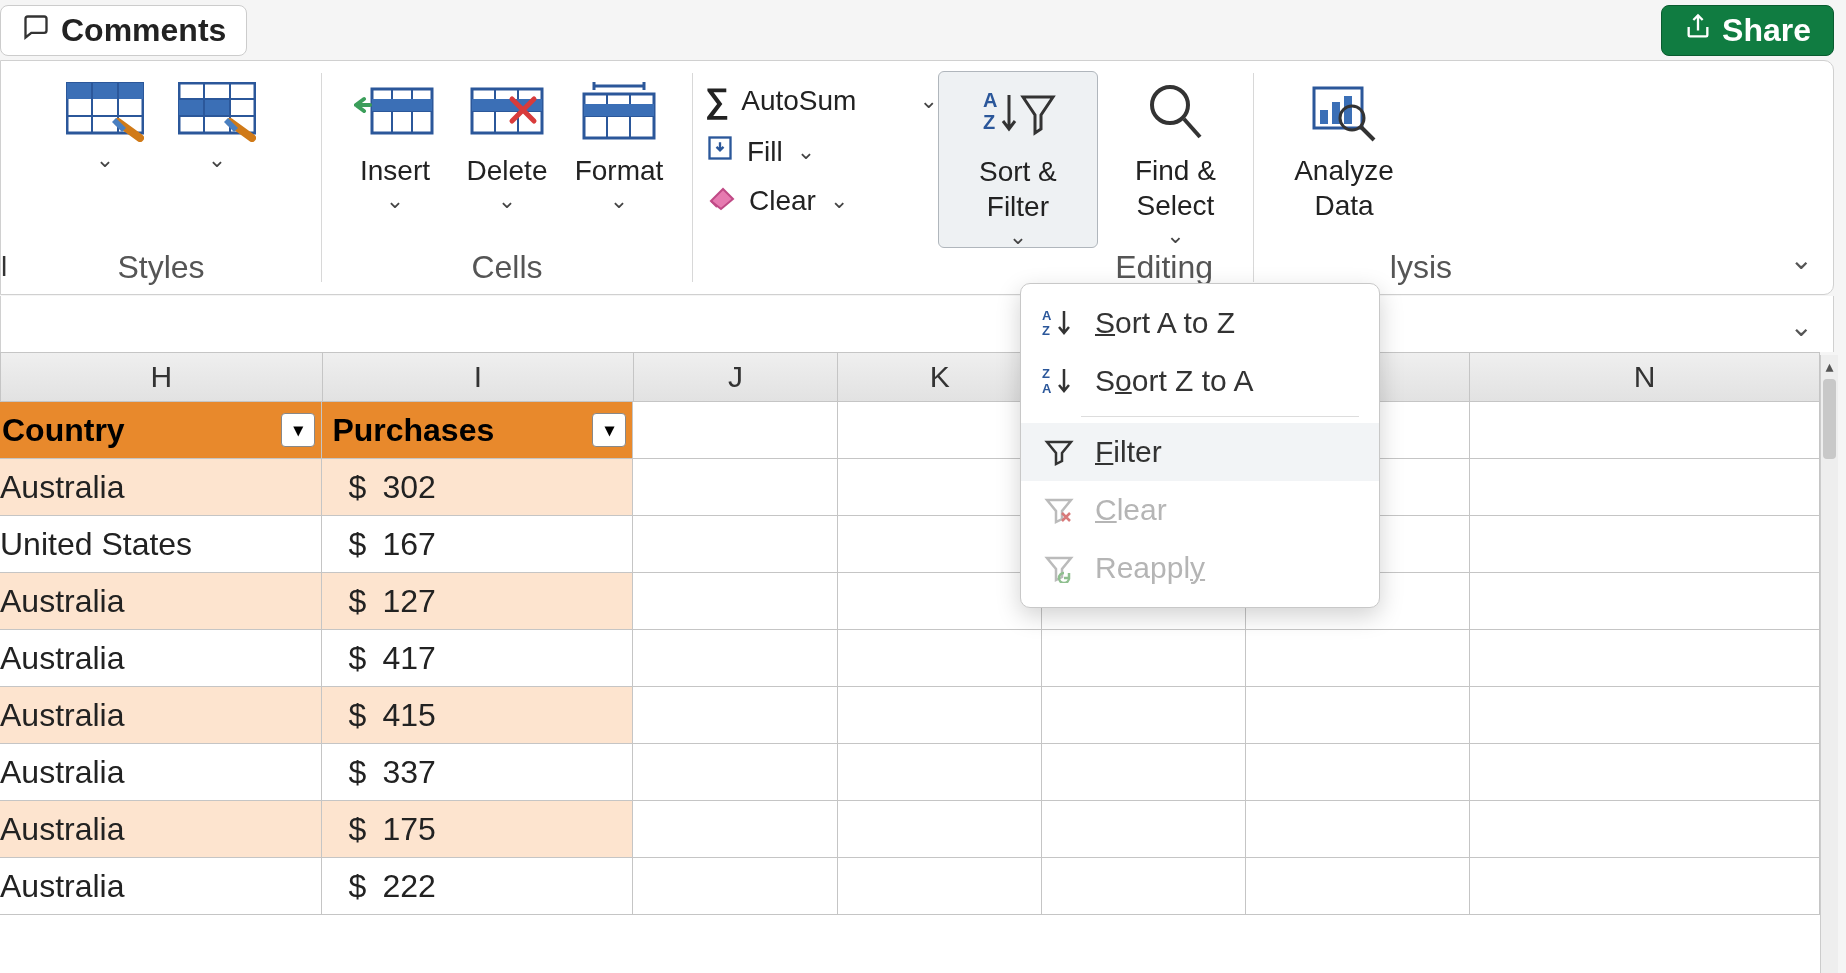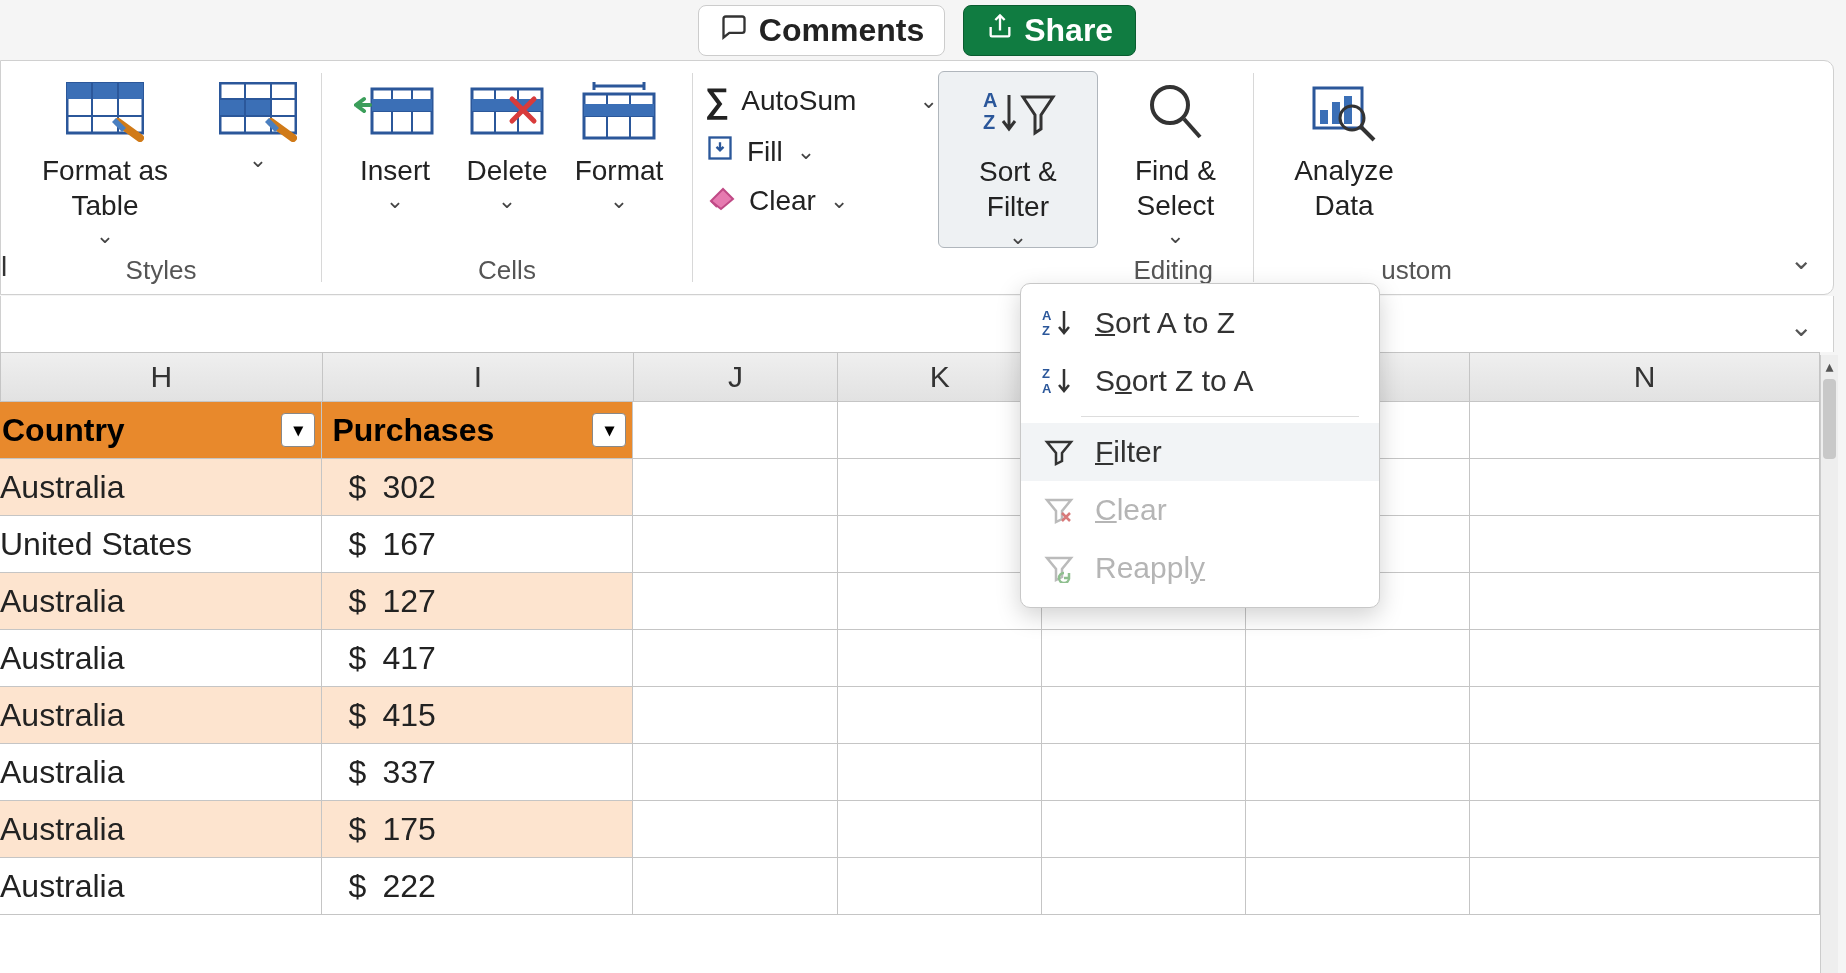--- a/index.html
+++ b/index.html
@@ -1,27 +1,27 @@
 <!DOCTYPE html>
 <html><head>
 <meta charset="utf-8">
 <style>
   html,body{margin:0;padding:0;font-family:"Segoe UI",Arial,sans-serif;background:#f0f0f0;color:#222;}
   *{box-sizing:border-box;}
   .app{width:1846px;height:973px;position:relative;overflow:hidden;background:#f5f5f5;}
 
   
-  .topbar{position:absolute;top:0;left:0;right:0;height:60px;display:flex;justify-content:center;align-items:center;padding-right:12px;gap:18px;}
+  .topbar{position:absolute;top:0;left:0;right:0;height:60px;display:flex;justify-content:space-between;align-items:center;padding-right:12px;gap:18px;}
   .btn-comments{display:flex;align-items:center;gap:10px;background:#fff;border:1px solid #ccc;border-radius:8px;padding:6px 20px;font-size:32px;font-weight:600;color:#222;}
   .btn-share{display:flex;align-items:center;gap:10px;background:#107c41;border:1px solid #0a5c30;border-radius:8px;padding:6px 22px;font-size:32px;font-weight:600;color:#fff;}
 
   
   .ribbon{position:absolute;top:60px;left:0;right:12px;height:235px;background:#fff;border:1px solid #d0d0d0;border-top-right-radius:10px;border-bottom-right-radius:10px;display:flex;align-items:stretch;}
   .ribbon-group{position:relative;display:flex;flex-direction:column;align-items:center;justify-content:flex-start;padding:10px 0 0 0;}
-  .ribbon-group-label{position:absolute;bottom:8px;left:0;right:0;text-align:center;font-size:26px;color:#555;}
+  .ribbon-group-label{position:absolute;bottom:8px;left:0;right:0;text-align:center;font-size:32px;color:#555;}
   .ribbon-sep{width:1px;background:#d8d8d8;margin:12px 0;}
   .ribbon-row{display:flex;align-items:flex-start;gap:22px;padding:0 18px;}
 
   .big-btn{display:flex;flex-direction:column;align-items:center;justify-content:flex-start;gap:6px;font-size:28px;color:#222;text-align:center;line-height:1.25;min-width:90px;padding-top:6px;}
   .big-btn.active{background:#eef1f3;border:1px solid #b0b6bc;border-radius:6px;padding:6px 10px 4px 10px;}
   .caret{font-size:22px;color:#444;line-height:0.6;}
   .ico-slot{height:70px;display:flex;align-items:center;justify-content:center;}
 
   .mini-col{display:flex;flex-direction:column;gap:14px;padding-top:10px;}
   .mini-btn{display:flex;align-items:center;gap:12px;font-size:28px;color:#222;}
@@ -109,21 +109,20 @@
             <svg width="78" height="60" viewBox="0 0 78 60">
                 <rect x="1" y="1" width="76" height="50" fill="#fff" stroke="#2b579a" stroke-width="3"></rect>
                 <rect x="1" y="1" width="76" height="16" fill="#3b6fb6"></rect>
                 <line x1="26" y1="1" x2="26" y2="51" stroke="#2b579a" stroke-width="2"></line>
                 <line x1="52" y1="1" x2="52" y2="51" stroke="#2b579a" stroke-width="2"></line>
                 <line x1="1" y1="34" x2="77" y2="34" stroke="#2b579a" stroke-width="2"></line>
                 <path d="M52 40 L74 56" stroke="#d07a18" stroke-width="8" stroke-linecap="round"></path>
                 <path d="M50 36 L60 46 L56 50 L46 40 Z" fill="#4a7fc0"></path>
               </svg>
           </span>
-          <span>Format as Table</span>
           <span class="caret">⌄</span>
         </div>
         <div class="big-btn">
           <span class="ico-slot">
             <svg width="78" height="60" viewBox="0 0 78 60">
                 <rect x="1" y="1" width="76" height="50" fill="#fff" stroke="#2b579a" stroke-width="3"></rect>
                 <rect x="1" y="18" width="50" height="16" fill="#3b6fb6"></rect>
                 <line x1="26" y1="1" x2="26" y2="51" stroke="#2b579a" stroke-width="2"></line>
                 <line x1="52" y1="1" x2="52" y2="51" stroke="#2b579a" stroke-width="2"></line>
                 <line x1="1" y1="17" x2="77" y2="17" stroke="#2b579a" stroke-width="2"></line>
@@ -261,21 +260,21 @@
                 <rect x="12" y="28" width="8" height="14" fill="#3b6fb6"></rect>
                 <rect x="24" y="20" width="8" height="22" fill="#3b6fb6"></rect>
                 <rect x="36" y="14" width="8" height="28" fill="#3b6fb6"></rect>
                 <circle cx="44" cy="36" r="12" fill="none" stroke="#333" stroke-width="3"></circle>
                 <line x1="53" y1="45" x2="66" y2="58" stroke="#333" stroke-width="4"></line>
               </svg>
           </span>
           <span>Analyze Data</span>
         </div>
       </div>
-      <div class="ribbon-group-label" style="left:auto;right:-18px;text-align:left;">ustom</div>
+      <div class="ribbon-group-label" style="left:auto;right:-18px;text-align:left;">lysis</div>
     </div>
 
     <span class="ribbon-collapse">⌄</span>
   </div>
 
   <div class="fbar">
     <span class="fbar-caret">⌄</span>
   </div>
 
   <div class="grid">

